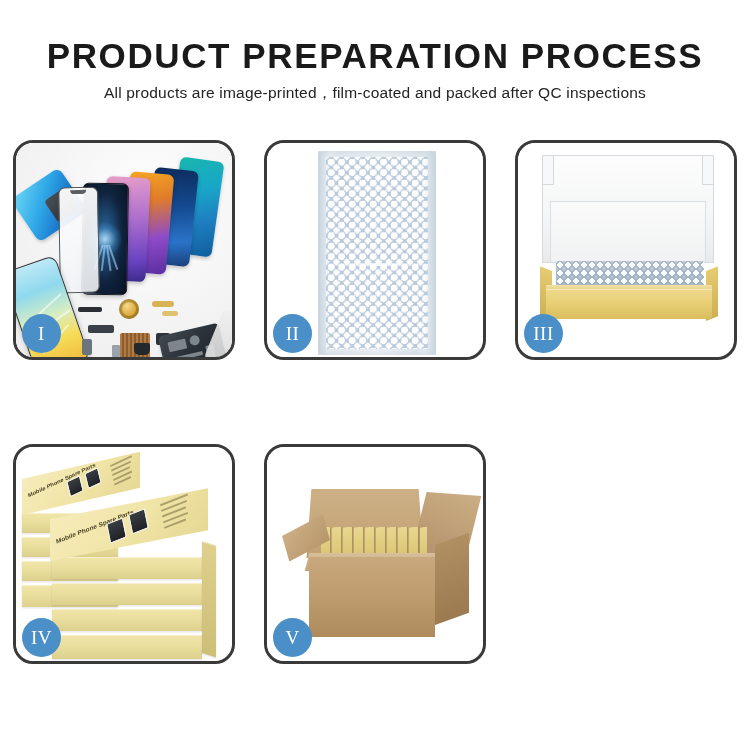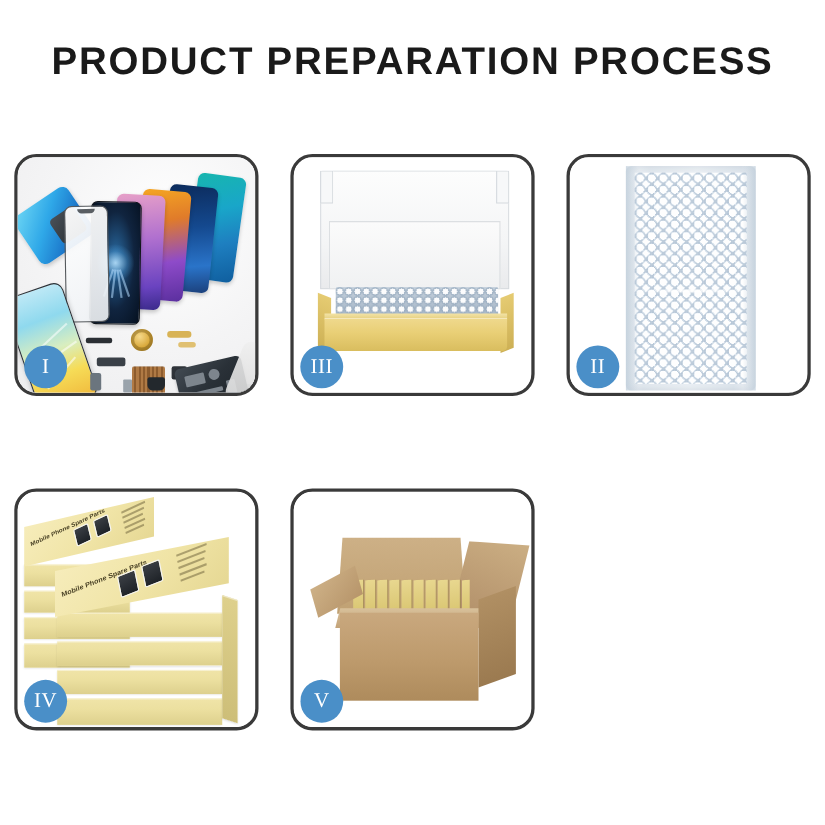--- a/index.html
+++ b/index.html
@@ -303,20 +303,21 @@
     background: linear-gradient(160deg, rgba(255,255,255,0.92), rgba(232,236,240,0.5));
     clip-path: polygon(10% 30%, 100% 0%, 92% 70%, 0% 100%); }
 </style>
 </head>
 <body>
 
 <div class="page">
 
   <div class="header">
     <div class="title">PRODUCT PREPARATION PROCESS</div>
+    <div class="subtitle">All products are image-printed，film-coated and packed after QC inspections</div>
   </div>
 
   <div class="grid">
 
     <div class="panel">
       <div class="panel-shadow"></div>
       <div class="stage p1">
         <div class="wash"></div>
 
         <div class="adh">
@@ -364,46 +365,46 @@
           <i style="left:10px;top:24px;width:30px;height:4px;"></i>
           <i style="left:44px;top:20px;width:8px;height:14px;"></i>
         </div>
         <div class="hand"></div>
       </div>
       <div class="badge">I</div>
     </div>
 
     <div class="panel">
       <div class="panel-shadow"></div>
+      <div class="stage p2">
+        <div class="bw-sheet">
+          <div class="bw-inner"></div>
+          <div class="bw-seam"></div>
+        </div>
+        <div class="bw-edgeL"></div>
+        <div class="bw-edgeR"></div>
+      </div>
+      <div class="badge">II</div>
+    </div>
+
+    <div class="panel">
+      <div class="panel-shadow"></div>
       <div class="stage p3">
         <div class="b3-lid">
           <div class="fl" style="left:0;"></div>
           <div class="fl" style="right:0;"></div>
         </div>
         <div class="b3-foam"></div>
         <div class="b3-bub"></div>
         <div class="b3-sideL"></div>
         <div class="b3-sideR"></div>
         <div class="b3-rim"></div>
         <div class="b3-front"></div>
       </div>
       <div class="badge">III</div>
-    </div>
-
-    <div class="panel">
-      <div class="panel-shadow"></div>
-      <div class="stage p2">
-        <div class="bw-sheet">
-          <div class="bw-inner"></div>
-          <div class="bw-seam"></div>
-        </div>
-        <div class="bw-edgeL"></div>
-        <div class="bw-edgeR"></div>
-      </div>
-      <div class="badge">II</div>
     </div>
 
     <div class="panel">
       <div class="panel-shadow"></div>
       <div class="stage p4">
         <div class="kstack">
 
           <div class="kbox" style="left:0px;top:52px;width:96px;height:20px;"></div>
           <div class="kbox" style="left:0px;top:76px;width:96px;height:20px;"></div>
           <div class="kbox" style="left:0px;top:100px;width:96px;height:20px;"></div>

